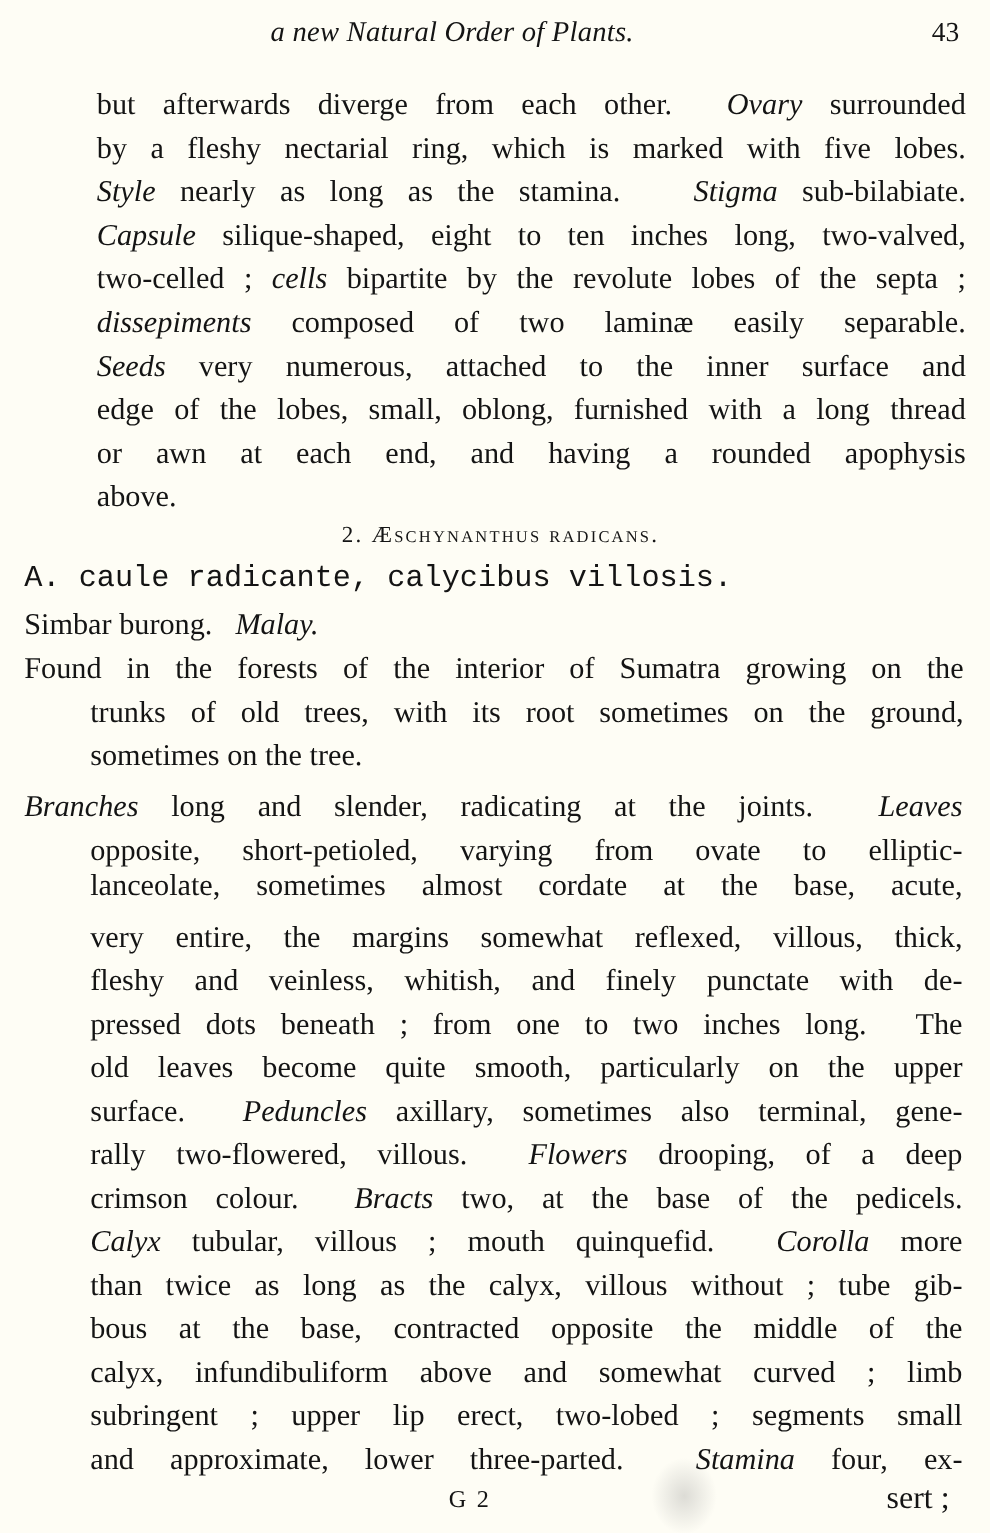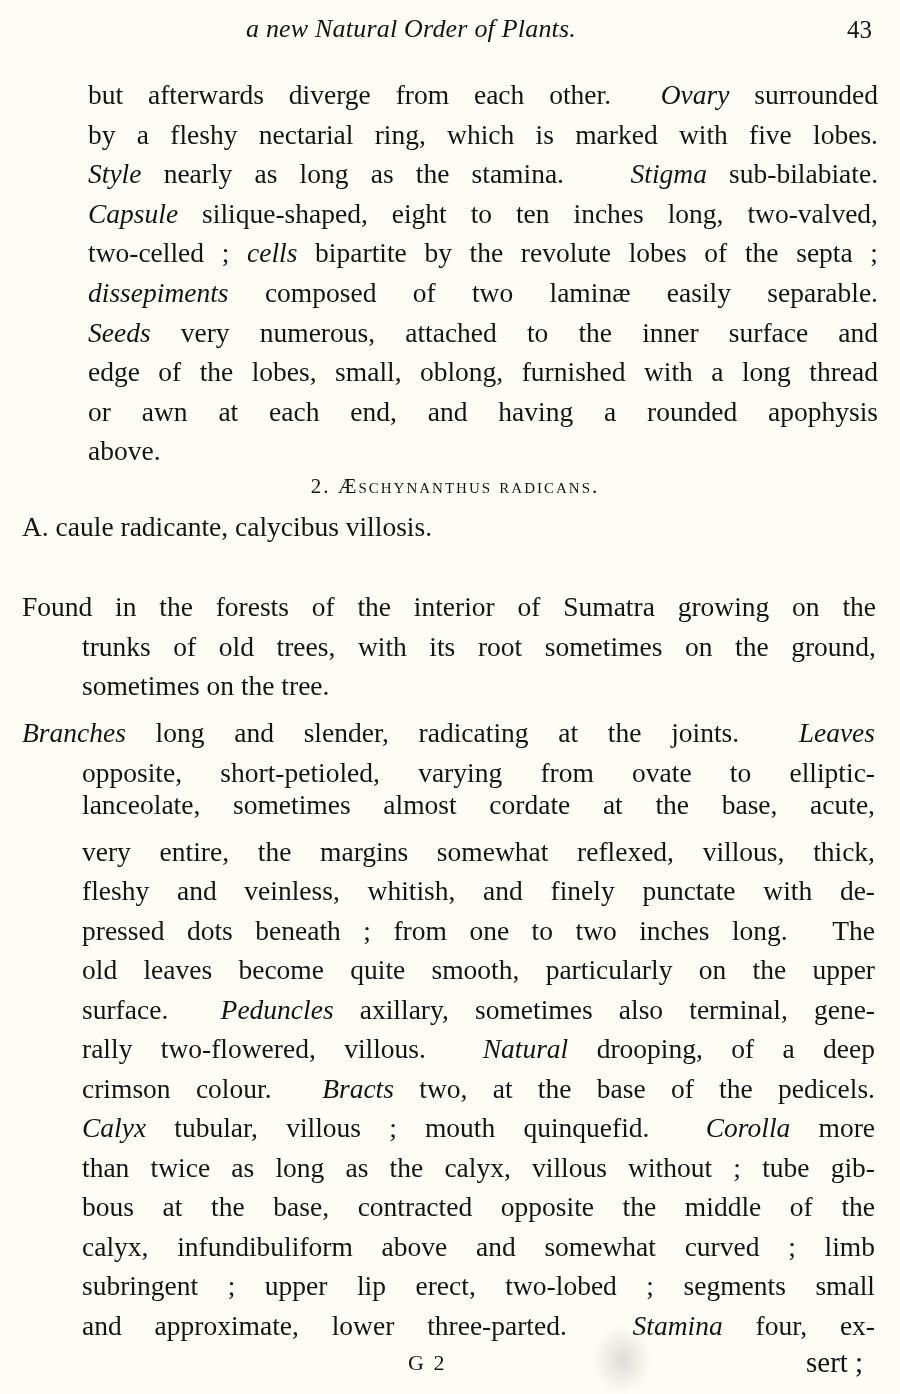--- a/index.html
+++ b/index.html
@@ -58,38 +58,42 @@
       <div class="line j" style="left: 88px; top: 392.8px; width: 790px;"><span style="white-space: pre;">or awn at each end, and having a rounded apophysis</span></div>
       <div class="line" style="left: 88px; top: 432.4px;"><span style="white-space: pre;">above.</span></div>
     </div>
 
   <div class="heading">
     <span>2.</span>
     <span class="sc">Æschynanthus</span>
     <span class="sc">radicans.</span>
   </div>
 
-  <div class="line" style="left:22px; top:508px;">A. caule radicante, calycibus villosis.</div>
+  <div class="line" style="left:22px; top:508px;font-family:Liberation Mono, monospace;">A. caule radicante, calycibus villosis.</div>
 
+  <div class="line" style="left:22px; top:548px;">
+    <span>Simbar burong.</span>
+    <span class="i" style="margin-left:14px;">Malay.</span>
+  </div>
 
   <div id="habitat">
       <div class="line j" style="left: 22px; top: 588px; width: 854px;"><span style="white-space: pre;">Found in the forests of the interior of Sumatra growing on the</span></div>
       <div class="line j" style="left: 82px; top: 627.6px; width: 794px;"><span style="white-space: pre;">trunks of old trees, with its root sometimes on the ground,</span></div>
       <div class="line" style="left: 82px; top: 667.2px;"><span style="white-space: pre;">sometimes on the tree.</span></div>
     </div>
   <div id="description">
       <div class="line j" style="left: 22px; top: 714px; width: 853px;"><span class="i" style="white-space: pre; margin-top: 41px;">Branches</span><span style="white-space: pre;"> long and slender, radicating at the joints.  </span><span class="i" style="white-space: pre;">Leaves</span></div>
       <div class="line j" style="left: 82px; top: 753.5px; width: 793px;"><span style="white-space: pre;">opposite, short-petioled, varying from ovate to elliptic-</span></div>
       <div class="line j" style="left: 82px; top: 786px; width: 793px;"><span style="white-space: pre;">lanceolate, sometimes almost cordate at the base, acute,</span></div>
       <div class="line j" style="left: 82px; top: 832.5px; width: 793px;"><span style="white-space: pre;">very entire, the margins somewhat reflexed, villous, thick,</span></div>
       <div class="line j" style="left: 82px; top: 872px; width: 793px;"><span style="white-space: pre;">fleshy and veinless, whitish, and finely punctate with de-</span></div>
       <div class="line j" style="left: 82px; top: 911.5px; width: 793px;"><span style="white-space: pre;">pressed dots beneath ; from one to two inches long.  The</span></div>
       <div class="line j" style="left: 82px; top: 951px; width: 793px;"><span style="white-space: pre;">old leaves become quite smooth, particularly on the upper</span></div>
       <div class="line j" style="left: 82px; top: 990.5px; width: 793px;"><span style="white-space: pre;">surface.  </span><span class="i" style="white-space: pre;">Peduncles</span><span style="white-space: pre;"> axillary, sometimes also terminal, gene-</span></div>
-      <div class="line j" style="left: 82px; top: 1030px; width: 793px;"><span style="white-space: pre;">rally two-flowered, villous.  </span><span class="i" style="white-space: pre;">Natural</span><span style="white-space: pre;"> drooping, of a deep</span></div>
+      <div class="line j" style="left: 82px; top: 1030px; width: 793px;"><span style="white-space: pre;">rally two-flowered, villous.  </span><span class="i" style="white-space: pre;">Flowers</span><span style="white-space: pre;"> drooping, of a deep</span></div>
       <div class="line j" style="left: 82px; top: 1069.5px; width: 793px;"><span style="white-space: pre;">crimson colour.  </span><span class="i" style="white-space: pre;">Bracts</span><span style="white-space: pre;"> two, at the base of the pedicels.</span></div>
       <div class="line j" style="left: 82px; top: 1109px; width: 793px;"><span class="i" style="white-space: pre;">Calyx</span><span style="white-space: pre;"> tubular, villous ; mouth quinquefid.  </span><span class="i" style="white-space: pre;">Corolla</span><span style="white-space: pre;"> more</span></div>
       <div class="line j" style="left: 82px; top: 1148.5px; width: 793px;"><span style="white-space: pre;">than twice as long as the calyx, villous without ; tube gib-</span></div>
       <div class="line j" style="left: 82px; top: 1188px; width: 793px;"><span style="white-space: pre;">bous at the base, contracted opposite the middle of the</span></div>
       <div class="line j" style="left: 82px; top: 1227.5px; width: 793px;"><span style="white-space: pre;">calyx, infundibuliform above and somewhat curved ; limb</span></div>
       <div class="line j" style="left: 82px; top: 1267px; width: 793px;"><span style="white-space: pre;">subringent ; upper lip erect, two-lobed ; segments small</span></div>
       <div class="line j" style="left: 82px; top: 1306.5px; width: 793px;"><span style="white-space: pre;">and approximate, lower three-parted.  </span><span class="i" style="white-space: pre;">Stamina</span><span style="white-space: pre;"> four, ex-</span></div>
     </div>
 
   <div class="smudge"></div>

